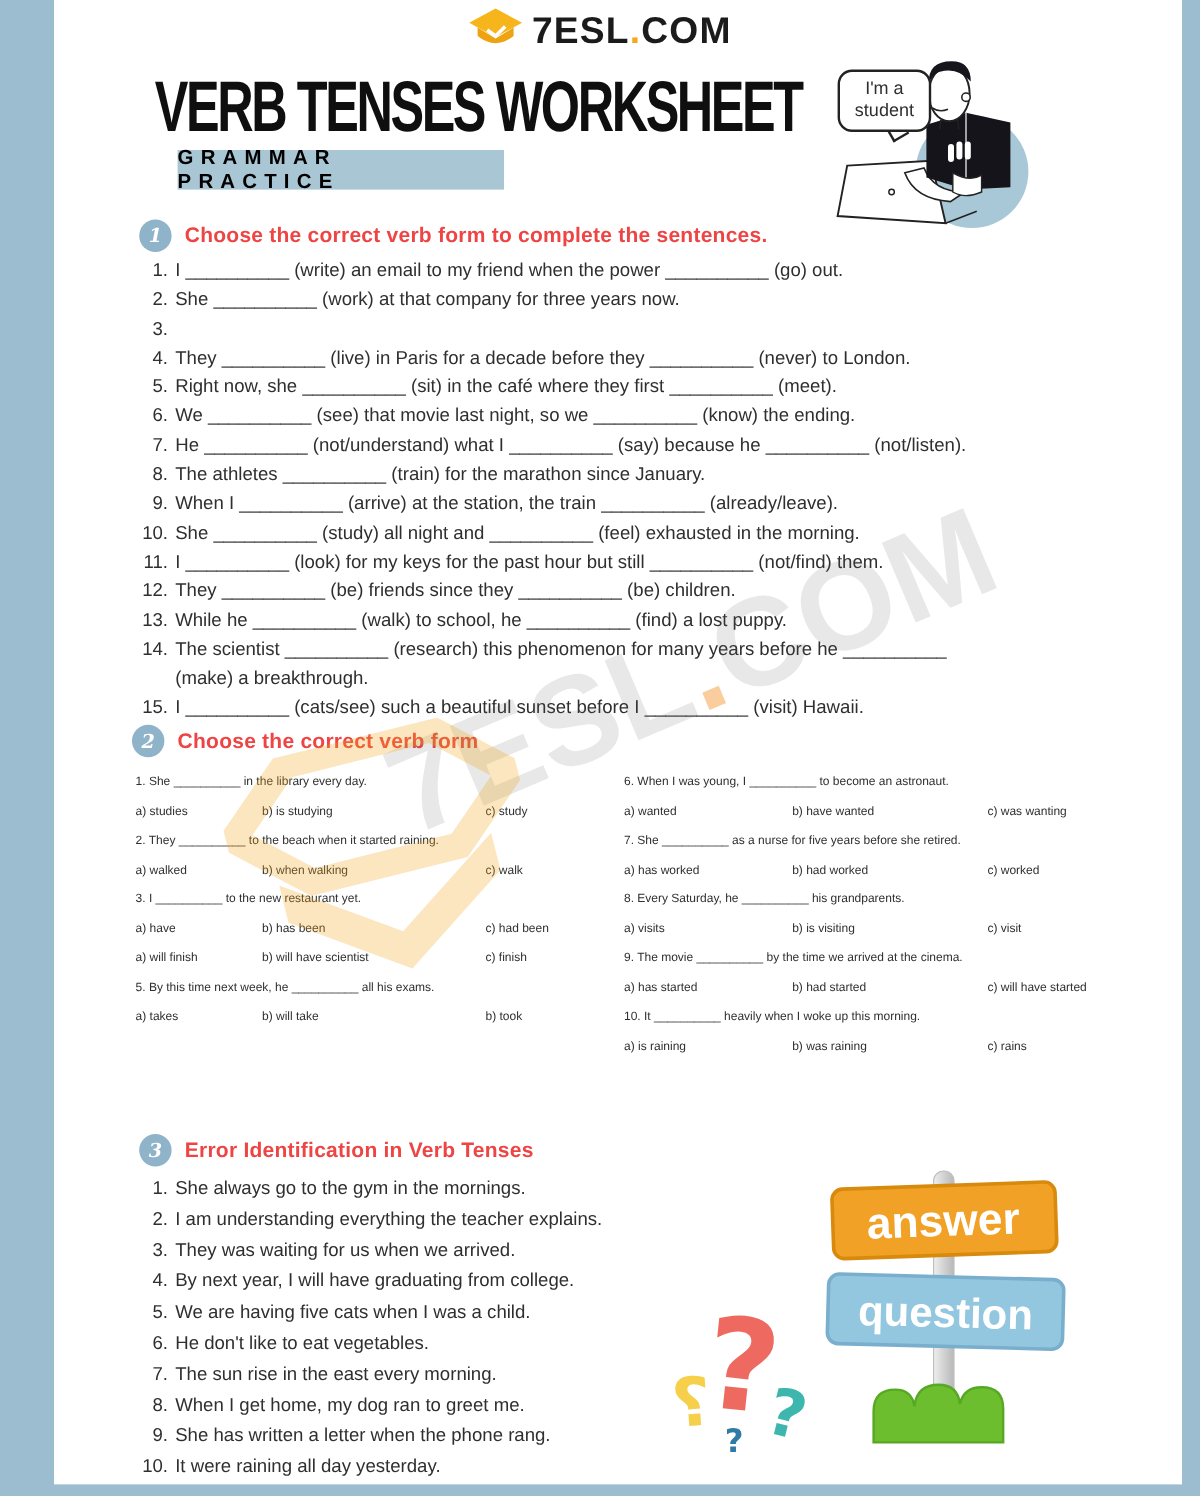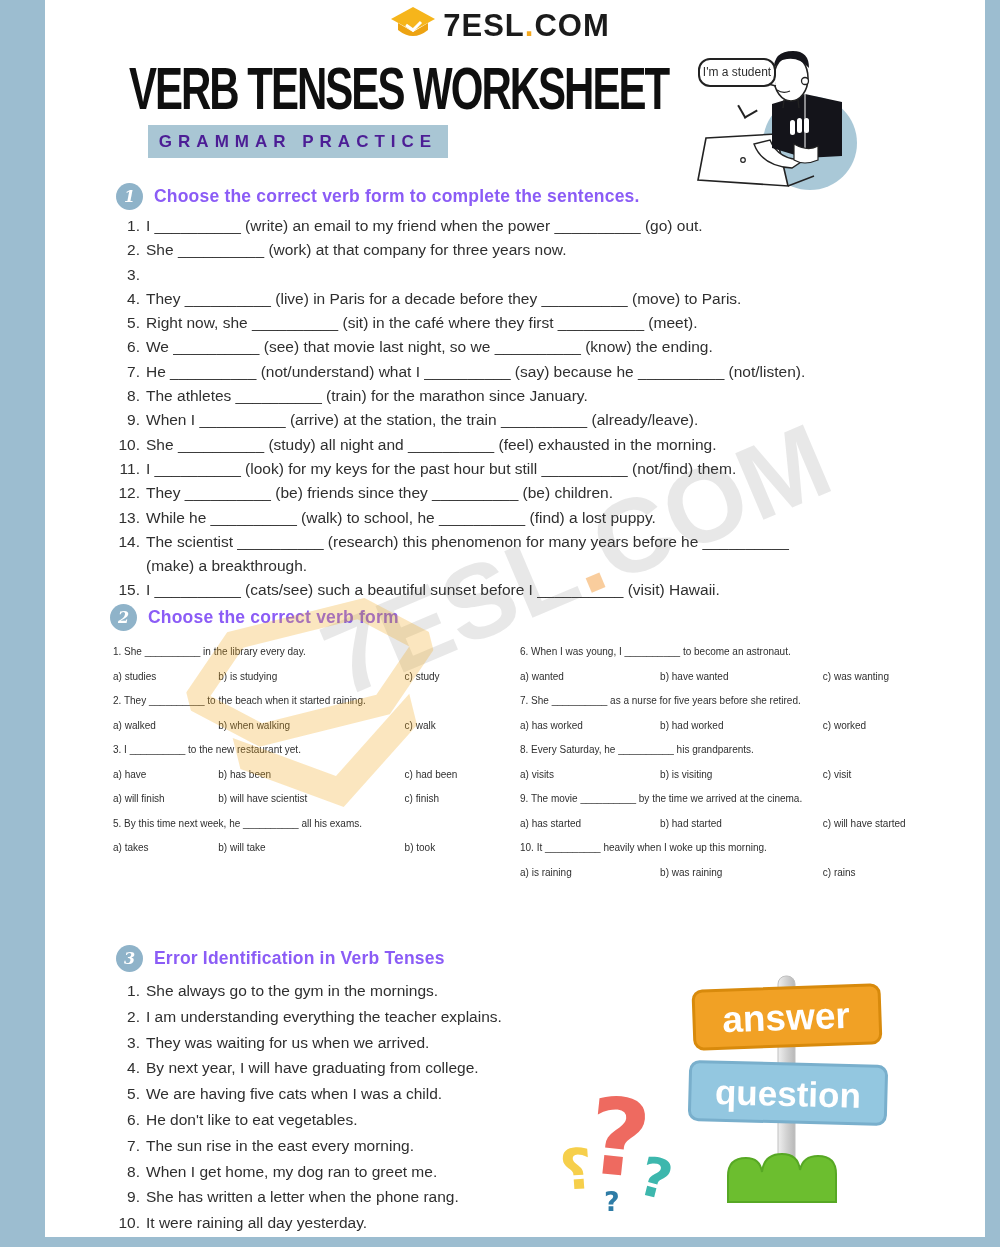--- a/index.html
+++ b/index.html
@@ -11,37 +11,37 @@
   .strip-bottom{left:0;bottom:0;width:1000px;height:10px;}
 
   
   .logo{position:absolute;left:0;top:6px;width:1000px;display:flex;justify-content:center;
         align-items:center;gap:7px;}
   .logo-text{font-size:31px;font-weight:bold;letter-spacing:1px;color:#1b1b1b;white-space:nowrap;}
   .logo-text .dot{color:#f5a81c;}
   .main-title{position:absolute;left:129px;top:55px;font-size:42px;font-weight:bold;
         letter-spacing:-2px;white-space:nowrap;color:#0f0f0f;
         transform:scaleY(1.42);transform-origin:left top;}
-  .subtitle-box{position:absolute;left:148px;top:125px;width:300px;height:33px;background:#a9c6d4;
+  .subtitle-box{position:absolute;left:148px;top:125px;width:272px;height:33px;background:#a9c6d4;
         display:flex;align-items:center;justify-content:center;font-size:17px;font-weight:bold;
-        letter-spacing:6px;color:#4c1d95;}
+        letter-spacing:6px;color:#000000;}
 
   
   .illus-wrap{position:absolute;left:688px;top:46px;width:200px;height:156px;}
   .bubble{position:absolute;left:10px;top:12px;width:70px;background:#fff;border:2px solid #222;
-        border-radius:12px;padding:5px 2px;font-size:12px;line-height:1.25;text-align:center;z-index:3;}
+        border-radius:12px;padding:5px 2px;font-size:15px;line-height:1.25;text-align:center;z-index:3;}
   .bubble-tail{position:absolute;left:52px;top:55px;width:13px;height:13px;background:#fff;
         border-right:2px solid #222;border-bottom:2px solid #222;transform:rotate(60deg);z-index:2;}
 
   
   .sec-head{position:absolute;display:flex;align-items:center;gap:11px;z-index:1;}
   .sec-num{width:27px;height:27px;border-radius:50%;background:#8fb3c9;color:#fff;flex:0 0 27px;
         display:flex;align-items:center;justify-content:center;font-family:"DejaVu Serif",serif;
         font-style:italic;font-weight:bold;font-size:16px;}
-  .sec-title{color:#8b5cf6;font-weight:bold;font-size:17.5px;letter-spacing:.2px;white-space:nowrap;}
+  .sec-title{color:#ef4444;font-weight:bold;font-size:17.5px;letter-spacing:.2px;white-space:nowrap;}
   #s1-head{left:116px;top:183px;}
   #s2-head{left:110px;top:604px;}
   #s3-head{left:116px;top:945px;}
 
   
   .fill-list{position:absolute;margin:0;padding:0;list-style:none;z-index:1;}
   #s1-list{left:100px;top:214px;width:791px;font-size:15.5px;line-height:24.3px;}
   #s3-list{left:100px;top:978px;width:575px;font-size:15.5px;line-height:25.8px;}
   .fill-item{display:flex;}
   .fill-item .num{flex:0 0 40px;text-align:right;margin-right:6px;}
@@ -140,21 +140,21 @@
         <span class="num">2.</span>
         <span class="txt">She __________ (work) at that company for three years now.</span>
       </li>
 
       <li class="fill-item">
         <span class="num">3.</span>
       </li>
 
       <li class="fill-item">
         <span class="num">4.</span>
-        <span class="txt">They __________ (live) in Paris for a decade before they __________ (move) to Paris.</span>
+        <span class="txt">They __________ (live) in Paris for a decade before they __________ (never) to London.</span>
       </li>
 
       <li class="fill-item">
         <span class="num">5.</span>
         <span class="txt">Right now, she __________ (sit) in the café where they first __________ (meet).</span>
       </li>
 
       <li class="fill-item">
         <span class="num">6.</span>
         <span class="txt">We __________ (see) that movie last night, so we __________ (know) the ending.</span>

